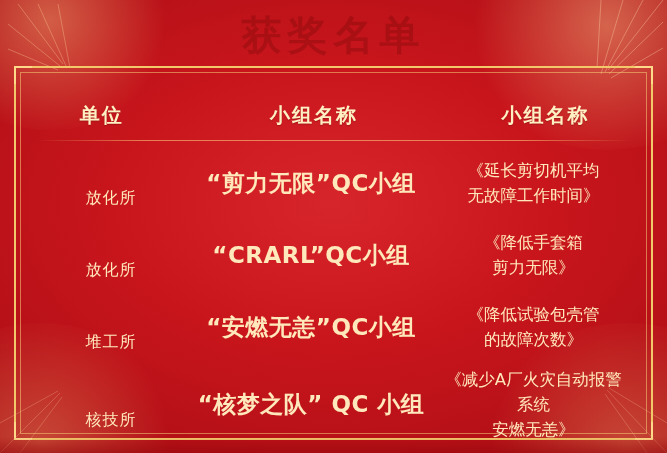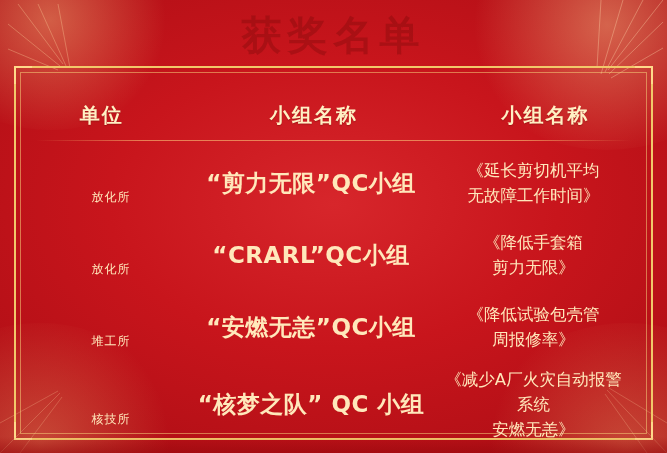--- a/index.html
+++ b/index.html
@@ -160,21 +160,21 @@
     min-height: 64px;
     padding: 4px 0;
   }
   .data-row .cell {
     font-size: 17px;
     line-height: 25px;
     color: #ffe8bb;
     font-weight: normal;
   }
   .data-row .cell.col-1 {
-    font-size: 12px;
+    font-size: 16px;
     letter-spacing: 1px;
     margin-top: 29px;
   }
   .data-row .cell.col-2 {
     font-size: 23px;
     letter-spacing: 0.5px;
     font-weight: bold;
   }
   .data-row .cell.col-3 {
     font-size: 16.5px;
@@ -284,21 +284,21 @@
         <span class="line">《降低手套箱</span>
         <span class="line">剪力无限》</span>
       </div>
     </div>
 
     <div class="row data-row">
       <div class="cell col-1">堆工所</div>
       <div class="cell col-2">“安燃无恙”QC小组</div>
       <div class="cell col-3">
         <span class="line">《降低试验包壳管</span>
-        <span class="line">周报修率》</span>
+        <span class="line">的故障次数》</span>
       </div>
     </div>
 
     <div class="row data-row">
       <div class="cell col-1">核技所</div>
       <div class="cell col-2">“核梦之队” QC 小组</div>
       <div class="cell col-3">
         <span class="line">《减少A厂火灾自动报警系统</span>
         <span class="line">安燃无恙》</span>
       </div>

